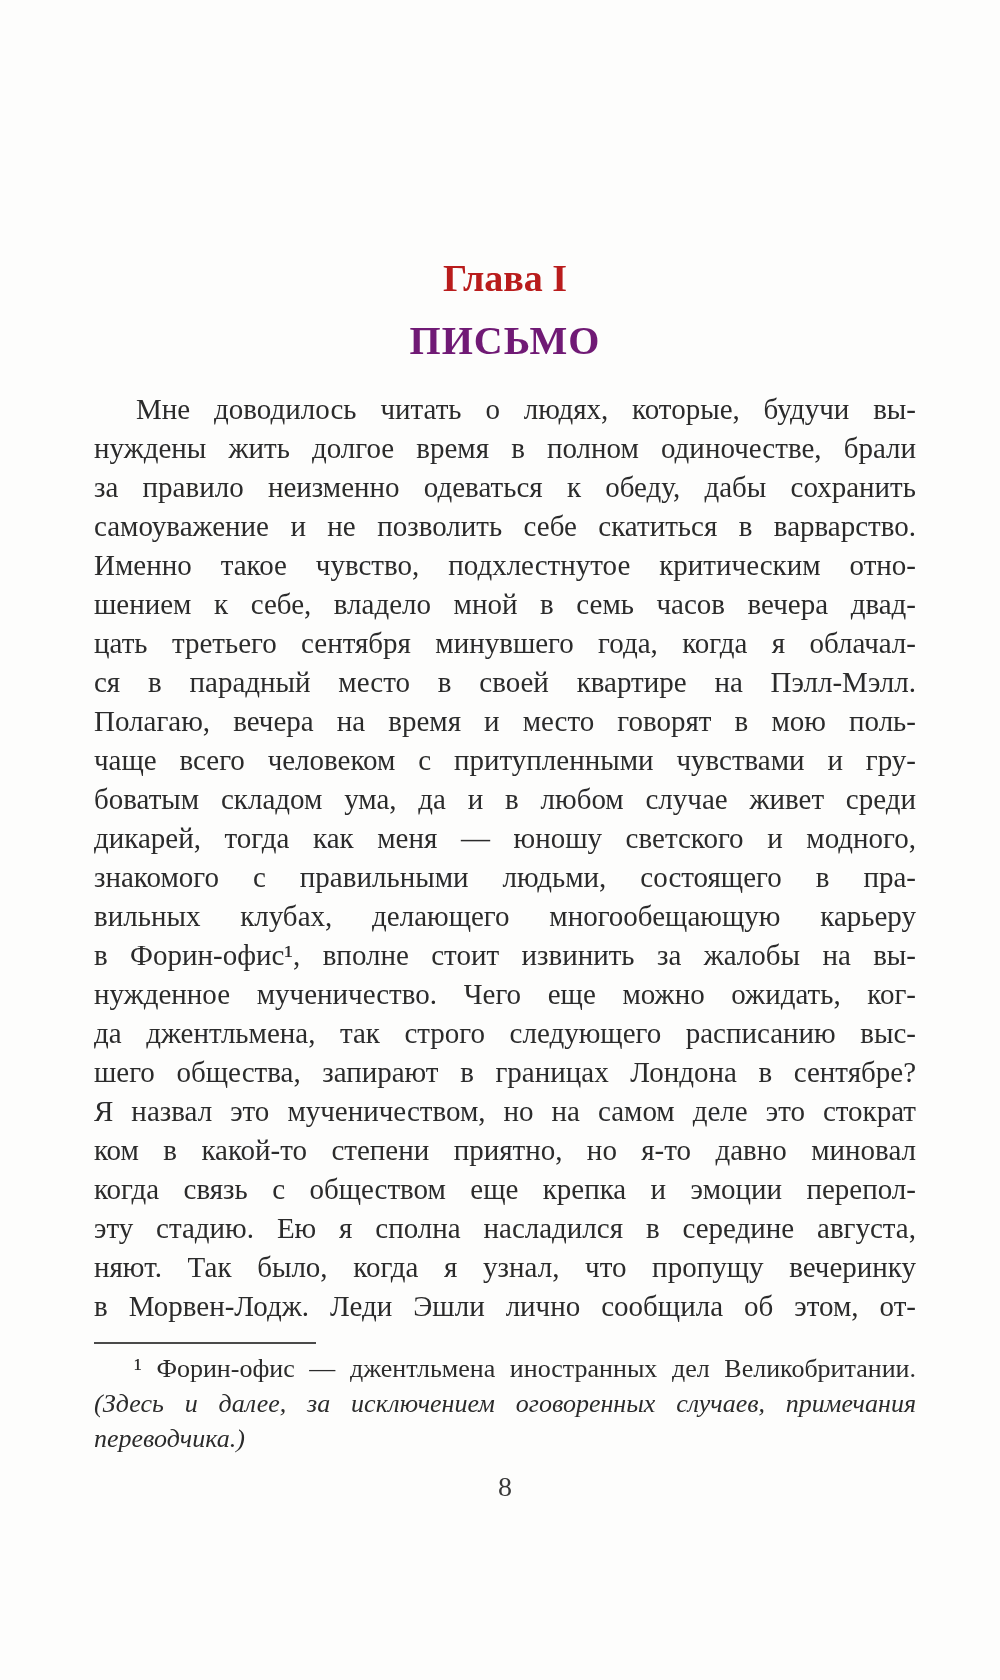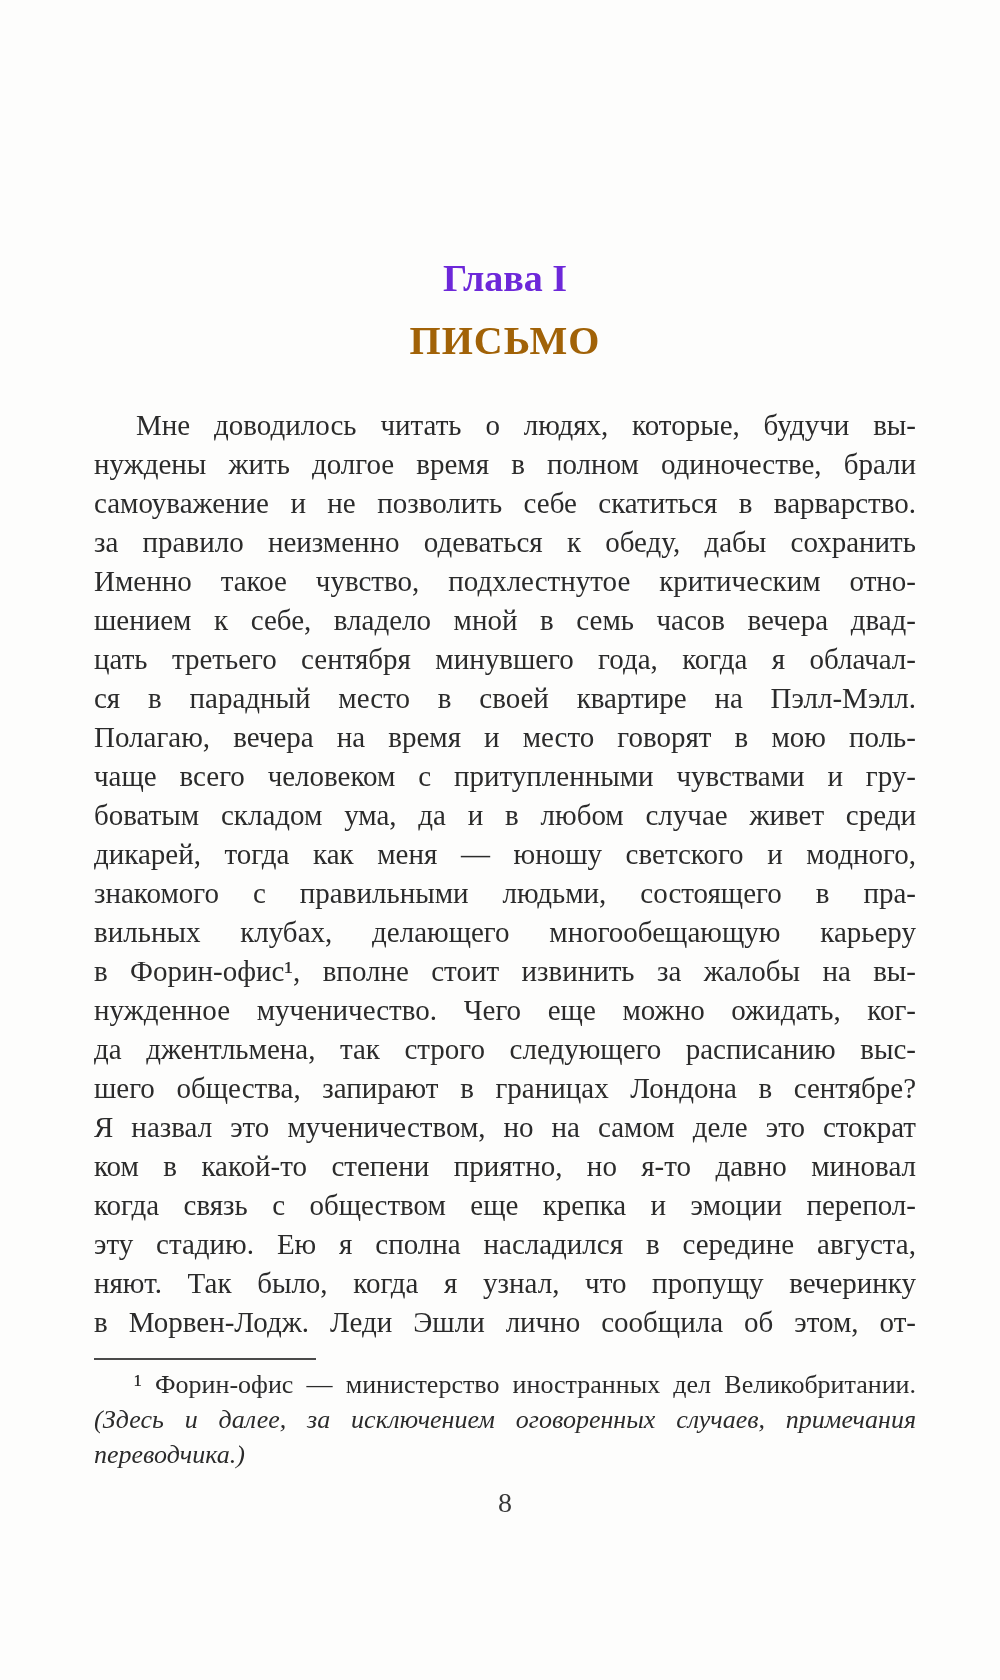--- a/index.html
+++ b/index.html
@@ -17,34 +17,34 @@
     overflow: hidden;
     box-sizing: border-box;
     padding: 256px 84px 0 94px;
   }
   .chapter-title {
     margin: 0;
     text-align: center;
     font-size: 38px;
     font-weight: bold;
     line-height: 44px;
-    color: #6d28d9;
+    color: #b91c1c;
   }
   .chapter-subtitle {
     margin: 18px 0 0 0;
     text-align: center;
     font-size: 40px;
     font-weight: bold;
     letter-spacing: 1px;
     line-height: 46px;
-    color: #a16207;
+    color: #701a75;
     font-family: Liberation Serif, serif;
   }
   .body-text {
-    margin-top: 42px;
+    margin-top: 26px;
     font-size: 29px;
     line-height: 39px;
   }
   .bline {
     text-align: justify;
     text-align-last: justify;
     height: 39px;
     white-space: nowrap;
   }
   .bline.indent {
@@ -87,22 +87,22 @@
 <body>
 
 <div class="page">
 
   <h1 class="chapter-title">Глава I</h1>
   <h2 class="chapter-subtitle">ПИСЬМО</h2>
 
   <div class="body-text">
     <div class="bline indent">Мне доводилось читать о людях, которые, будучи вы-</div>
     <div class="bline">нуждены жить долгое время в полном одиночестве, брали</div>
+    <div class="bline">за правило неизменно одеваться к обеду, дабы сохранить</div>
     <div class="bline">самоуважение и не позволить себе скатиться в варварство.</div>
-    <div class="bline">за правило неизменно одеваться к обеду, дабы сохранить</div>
     <div class="bline">Именно такое чувство, подхлестнутое критическим отно-</div>
     <div class="bline">шением к себе, владело мной в семь часов вечера двад-</div>
     <div class="bline">цать третьего сентября минувшего года, когда я облачал-</div>
     <div class="bline">ся в парадный место в своей квартире на Пэлл-Мэлл.</div>
     <div class="bline">Полагаю, вечера на время и место говорят в мою поль-</div>
     <div class="bline">чаще всего человеком с притупленными чувствами и гру-</div>
     <div class="bline">боватым складом ума, да и в любом случае живет среди</div>
     <div class="bline">дикарей, тогда как меня — юношу светского и модного,</div>
     <div class="bline">знакомого с правильными людьми, состоящего в пра-</div>
     <div class="bline">вильных клубах, делающего многообещающую карьеру</div>
@@ -114,20 +114,20 @@
     <div class="bline">ком в какой-то степени приятно, но я-то давно миновал</div>
     <div class="bline">когда связь с обществом еще крепка и эмоции перепол-</div>
     <div class="bline">эту стадию. Ею я сполна насладился в середине августа,</div>
     <div class="bline">няют. Так было, когда я узнал, что пропущу вечеринку</div>
     <div class="bline">в Морвен-Лодж. Леди Эшли лично сообщила об этом, от-</div>
   </div>
 
   <div class="footnote-rule"></div>
 
   <div class="footnote">
-    <div class="fline indent">¹ Форин-офис — министерство иностранных дел Великобритании.</div>
+    <div class="fline indent">¹ Форин-офис — джентльмена иностранных дел Великобритании.</div>
     <div class="fline italic">(Здесь и далее, за исключением оговоренных случаев, примечания</div>
     <div class="fline italic last">переводчика.)</div>
   </div>
 
   <div class="page-number">8</div>
 
 </div>
 
 </body></html>

